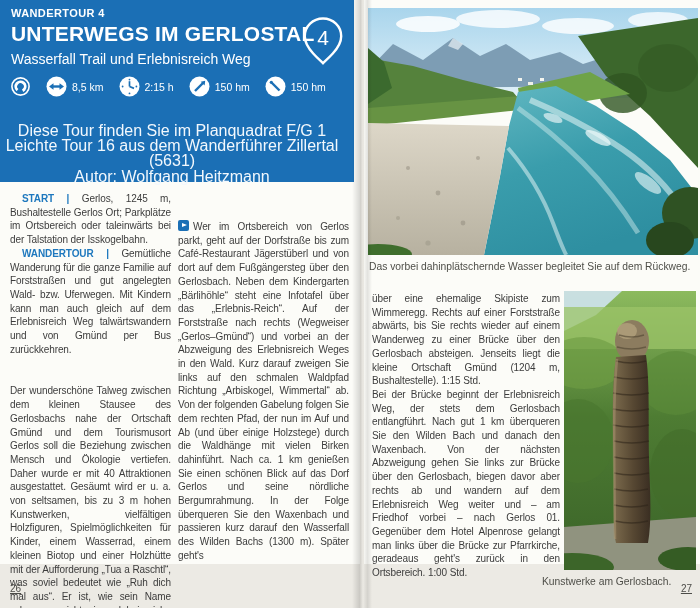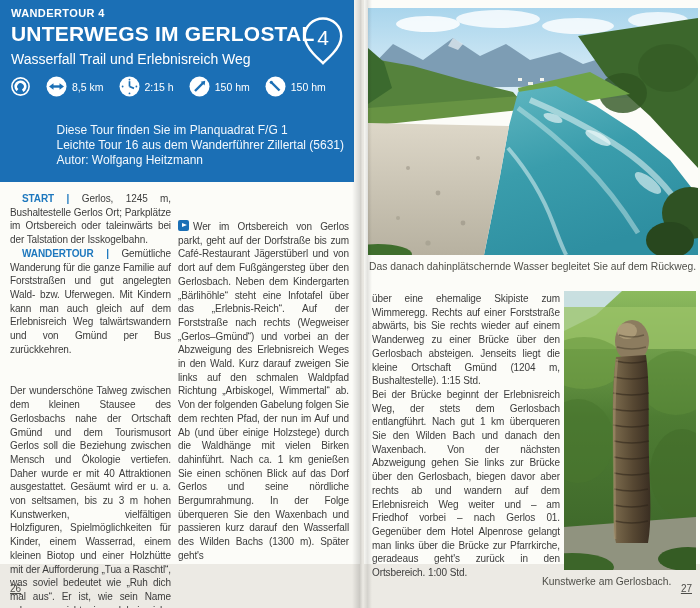--- a/index.html
+++ b/index.html
@@ -22,21 +22,21 @@
     position:absolute;left:0;top:0;width:354px;height:182px;
     background:#1b6fb5;color:#fff;
   }
   .kicker{position:absolute;left:11px;top:7px;font-size:11px;font-weight:bold;letter-spacing:.4px;}
   .title{position:absolute;left:11px;top:22px;font-size:21px;font-weight:bold;letter-spacing:.2px;}
   .subtitle{position:absolute;left:11px;top:51px;font-size:14px;font-weight:400;}
   .stats{position:absolute;left:10px;top:76px;display:flex;align-items:center;gap:7px;}
   .stat{display:flex;align-items:center;gap:5px;margin-right:8px;}
   .stat .val{font-size:10.5px;color:#fff;}
   .pin{position:absolute;left:301px;top:15px;}
-  .info{position:absolute;right:10px;top:123px;text-align:left;font-size:12px;line-height:15.2px;color:#f2f8fd;}
+  .info{position:absolute;right:10px;top:123px;text-align:center;font-size:16px;line-height:15.2px;color:#f2f8fd;}
 
   
   .col{position:absolute;color:#3c3c3c;font-size:10px;line-height:13.7px;text-align:justify;letter-spacing:-0.1px;}
   .col p{margin:0;}
   .col p.spaced{margin-top:28px;}
   .col1{left:10px;top:192px;width:161px;}
   .col2{left:178px;top:192px;width:171px;}
   .rcol{left:8px;top:292px;width:188px;}
   .lbl{color:#1e78be;font-weight:bold;padding-left:12px;}
   .route-icon{display:inline-block;width:11px;height:11px;background:#1b6fb5;border-radius:2px;
@@ -189,21 +189,21 @@
         <circle cx="30" cy="210" r="2" fill="#9a9586" opacity="0.5"></circle>
         <circle cx="95" cy="215" r="2.4" fill="#8f8a7b" opacity="0.5"></circle>
         <circle cx="60" cy="235" r="2.6" fill="#9a9586" opacity="0.5"></circle>
         <circle cx="110" cy="150" r="2" fill="#8f8a7b" opacity="0.5"></circle>
         <polygon points="0,40 16,54 24,80 0,96" fill="#3b6a2e"></polygon>
         <ellipse cx="322" cy="205" rx="28" ry="26" fill="#2f5223"></ellipse>
         <ellipse cx="302" cy="232" rx="24" ry="18" fill="#28471e"></ellipse>
         <ellipse cx="10" cy="246" rx="34" ry="10" fill="#3f6e2d"></ellipse>
       </svg>
     </div>
-    <div class="cap cap1">Das danach dahinplätschernde Wasser begleitet Sie auf dem Rückweg.</div>
+    <div class="cap cap1">Das vorbei dahinplätschernde Wasser begleitet Sie auf dem Rückweg.</div>
 
     <div class="col rcol">
       <p>über eine ehemalige Skipiste zum Wimmeregg. Rechts auf einer Forststraße abwärts, bis Sie rechts wieder auf einem Wanderweg zu einer Brücke über den Gerlosbach absteigen. Jenseits liegt die kleine Ortschaft Gmünd (1204 m, Bushaltestelle). 1:15 Std.</p>
       <p>Bei der Brücke beginnt der Erlebnisreich Weg, der stets dem Gerlosbach entlangführt. Nach gut 1 km überqueren Sie den Wilden Bach und danach den Waxenbach. Von der nächsten Abzweigung gehen Sie links zur Brücke über den Gerlosbach, biegen davor aber rechts ab und wandern auf dem Erlebnisreich Weg weiter und – am Friedhof vorbei – nach Gerlos 01. Gegenüber dem Hotel Alpenrose gelangt man links über die Brücke zur Pfarrkirche, geradeaus geht's zurück in den Ortsbereich. 1:00 Std.</p>
     </div>
 
     <div class="photo2">
       <svg width="132" height="279" viewBox="0 0 132 279" preserveAspectRatio="none">
         <defs>
           <linearGradient id="forest" x1="0" y1="0" x2="0" y2="1">

